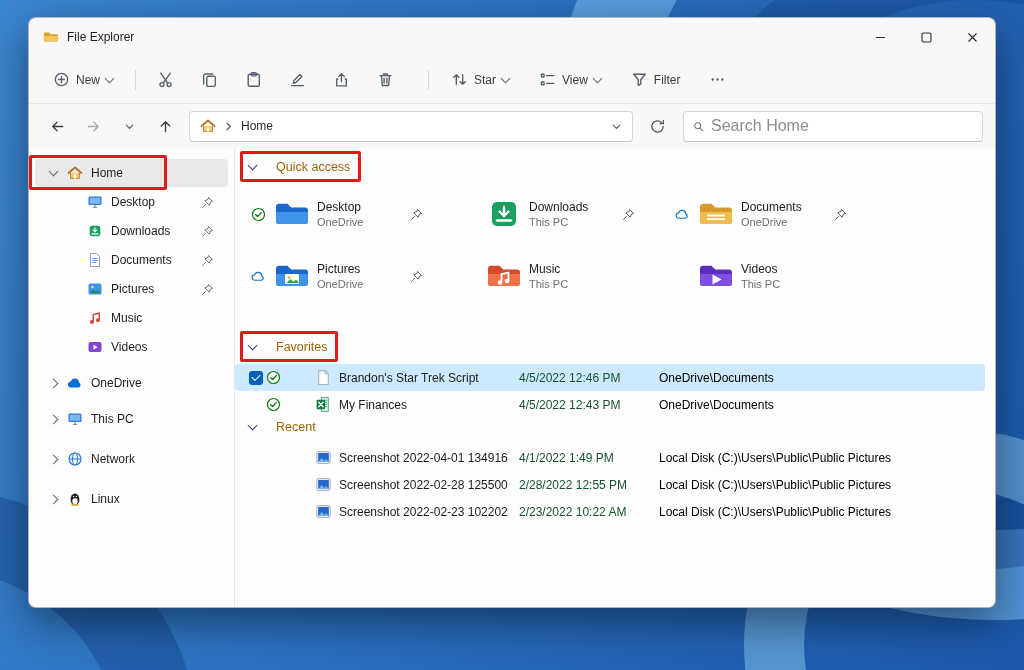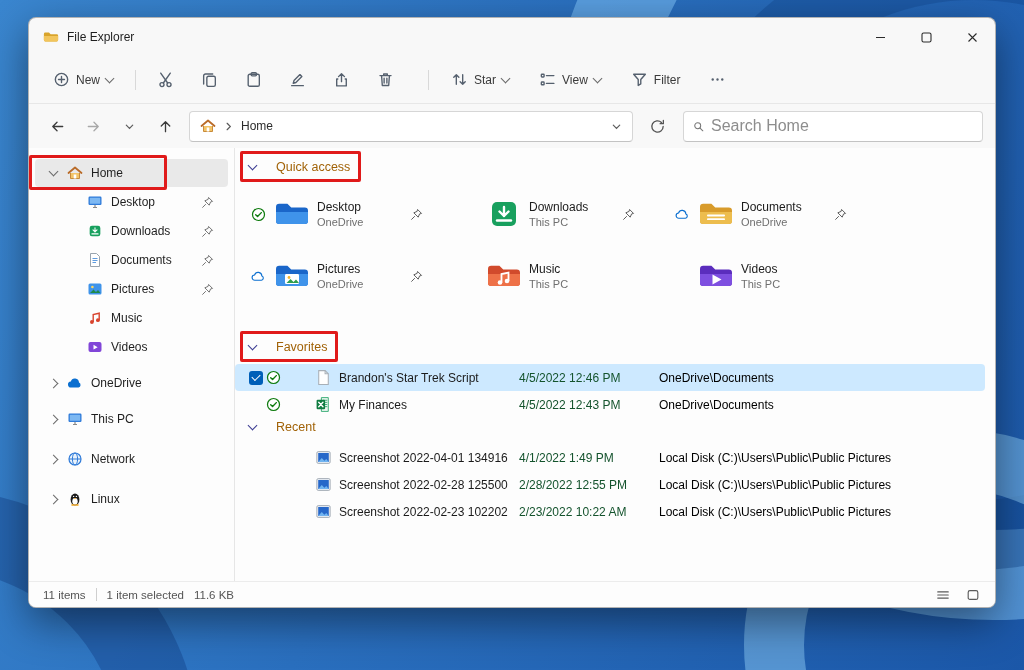--- a/index.html
+++ b/index.html
@@ -623,32 +623,14 @@
             </div>
           <div class="cell name">Screenshot 2022-02-23 102202</div>
           <div class="cell date">2/23/2022 10:22 AM</div>
           <div class="cell path">Local Disk (C:)\Users\Public\Public Pictures</div>
         </div>
       </div>
 
     </main>
   </div>
 
-  <div class="statusbar">
-    <span>11 items</span>
-    <span class="sb-sep"></span>
-    <span>1 item selected</span>
-    <span>11.6 KB</span>
-    <span class="sb-right">
-      <button class="sb-ico">
-          <svg class="sbsvg" viewBox="0 0 16 16">
-            <path d="M2 4.5h12M2 8h12M2 11.5h12"></path>
-          </svg>
-        </button>
-      <button class="sb-ico">
-          <svg class="sbsvg" viewBox="0 0 16 16">
-            <rect x="2.5" y="3" width="11" height="10" rx="2"></rect>
-          </svg>
-        </button>
-    </span>
-  </div>
 
 </div>
 
 </body></html>

